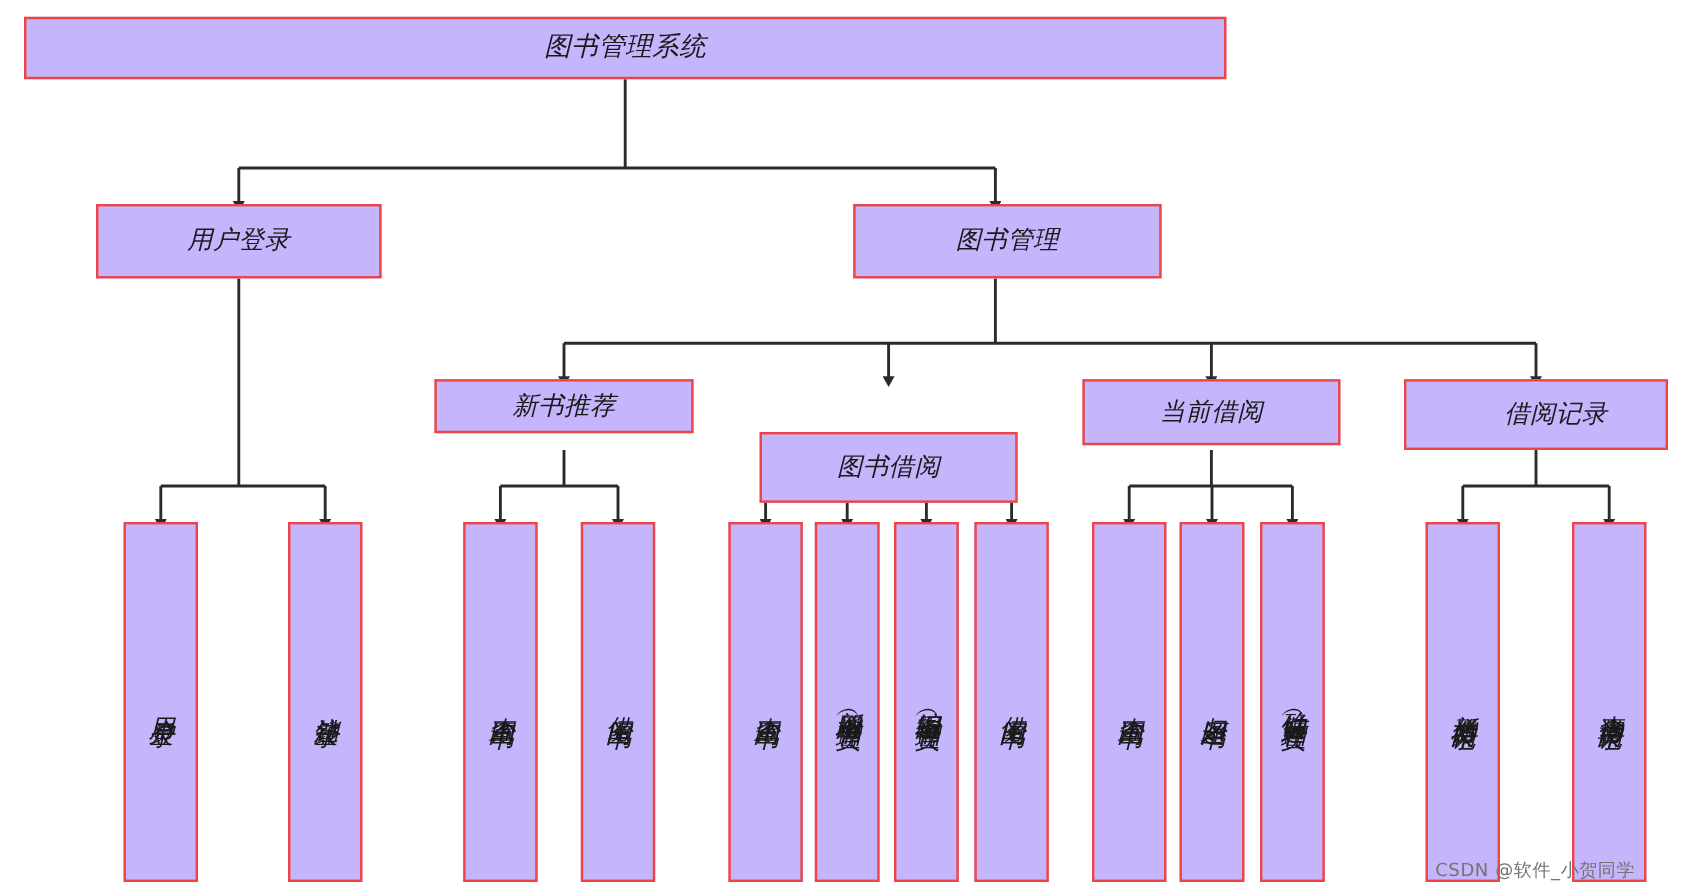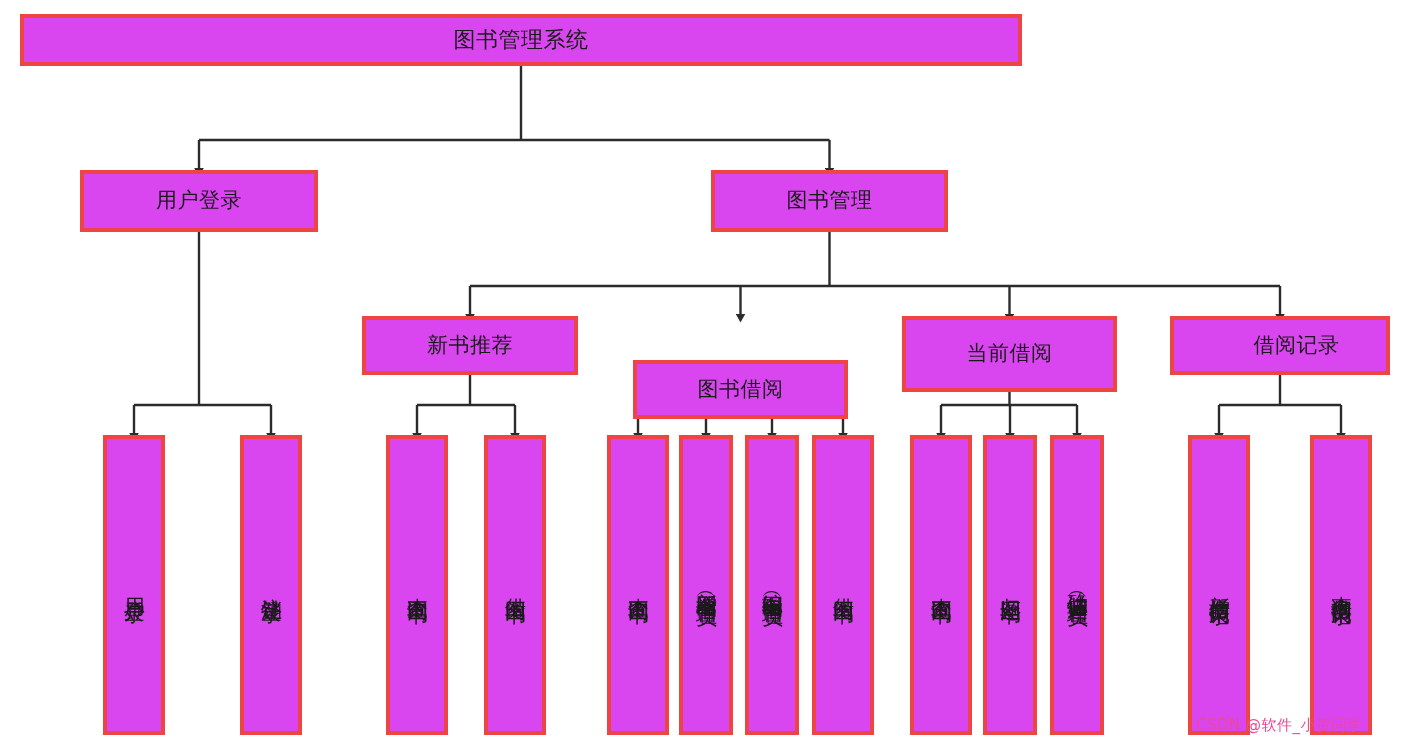--- a/index.html
+++ b/index.html
@@ -22,27 +22,28 @@
     position: absolute;
     left: 0;
     top: 0;
     width: 1405px;
     height: 747px;
     pointer-events: none;
   }
   .node {
     position: absolute;
     box-sizing: border-box;
-    border: 4px solid #ef4444;
-    background: #d946ef;
+    border: 2px solid #ef4444;
+    background: #c4b5fd;
     display: flex;
     align-items: center;
     justify-content: center;
     color: #1a1a1a;
     line-height: 1.12;
+    font-style: italic;
   }
   .node.h {
     
     font-size: 21px;
     letter-spacing: 0.5px;
   }
   .node.root {
     font-size: 22px;
   }
   .node.v {
@@ -57,21 +58,21 @@
     text-orientation: upright;
     -webkit-writing-mode: vertical-rl;
     letter-spacing: 2px;
     line-height: 1;
     white-space: nowrap;
     display: block;
   }
   .watermark {
     position: absolute;
     font-size: 15px;
-    color: #ec4899;
+    color: #737373;
     white-space: nowrap;
     letter-spacing: 0.5px;
   }
 </style>
 </head>
 <body>
 
 <div id="canvas">
 
   <svg id="edges" viewBox="0 0 1405 747" xmlns="http://www.w3.org/2000/svg">
@@ -116,30 +117,30 @@
         <path d="M1341,405 L1341,434" marker-end="url(#arrowhead)"></path>
       </g>
   </svg>
 
   <div class="node h root" style="left: 20px; top: 14px; width: 1002px; height: 52px;">
       <span>图书管理系统</span>
     </div>
     <div class="node h lvl2" style="left: 80px; top: 170px; width: 238px; height: 62px;">
       <span>用户登录</span>
     </div>
-    <div class="node h lvl2" style="left: 711px; top: 170px; width: 237px; height: 62px;">
+    <div class="node h lvl2" style="left: 711px; top: 170px; width: 257px; height: 62px;">
       <span>图书管理</span>
     </div>
-    <div class="node h lvl3" style="left: 362px; top: 316px; width: 216px; height: 59px;">
+    <div class="node h lvl3" style="left: 362px; top: 316px; width: 216px; height: 45px;">
       <span>新书推荐</span>
     </div>
     <div class="node h lvl3" style="left: 633px; top: 316px; width: 215px; height: 59px; margin-top: 44px;">
       <span>图书借阅</span>
     </div>
-    <div class="node h lvl3" style="left: 902px; top: 316px; width: 215px; height: 76px;">
+    <div class="node h lvl3" style="left: 902px; top: 316px; width: 215px; height: 55px;">
       <span>当前借阅</span>
     </div>
     <div class="node h lvl3" style="left: 1170px; top: 316px; width: 220px; height: 59px; padding-left: 33px;">
       <span>借阅记录</span>
     </div>
     <div class="node v leaf" style="left: 103px; top: 435px; width: 62px; height: 300px;">
       <span class="vtext">用户登录</span>
     </div>
     <div class="node v leaf" style="left: 240px; top: 435px; width: 62px; height: 300px;">
       <span class="vtext">注销登录</span>

